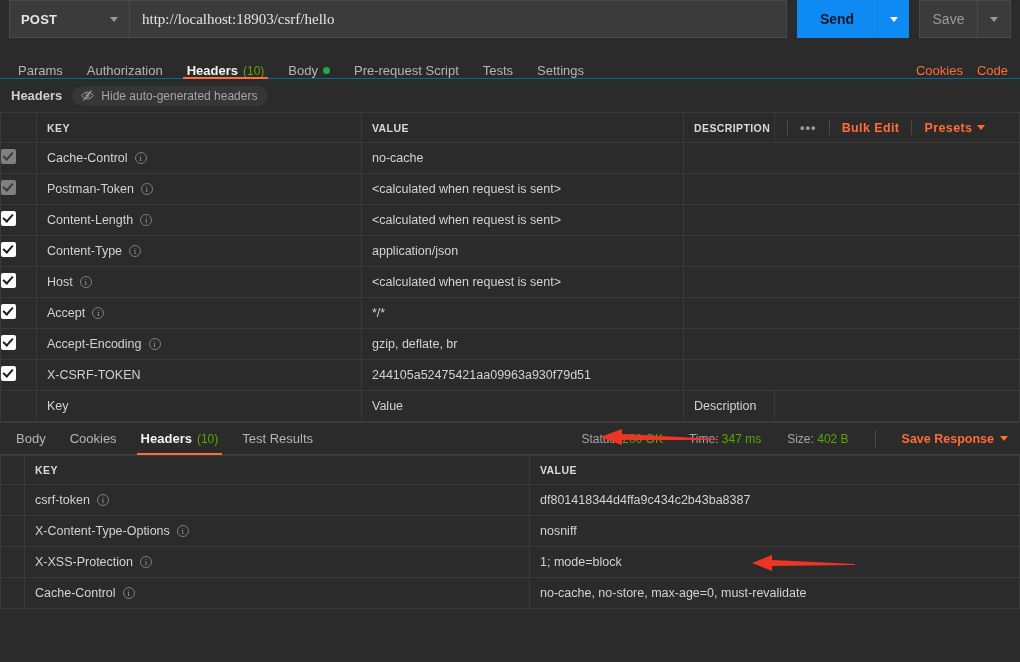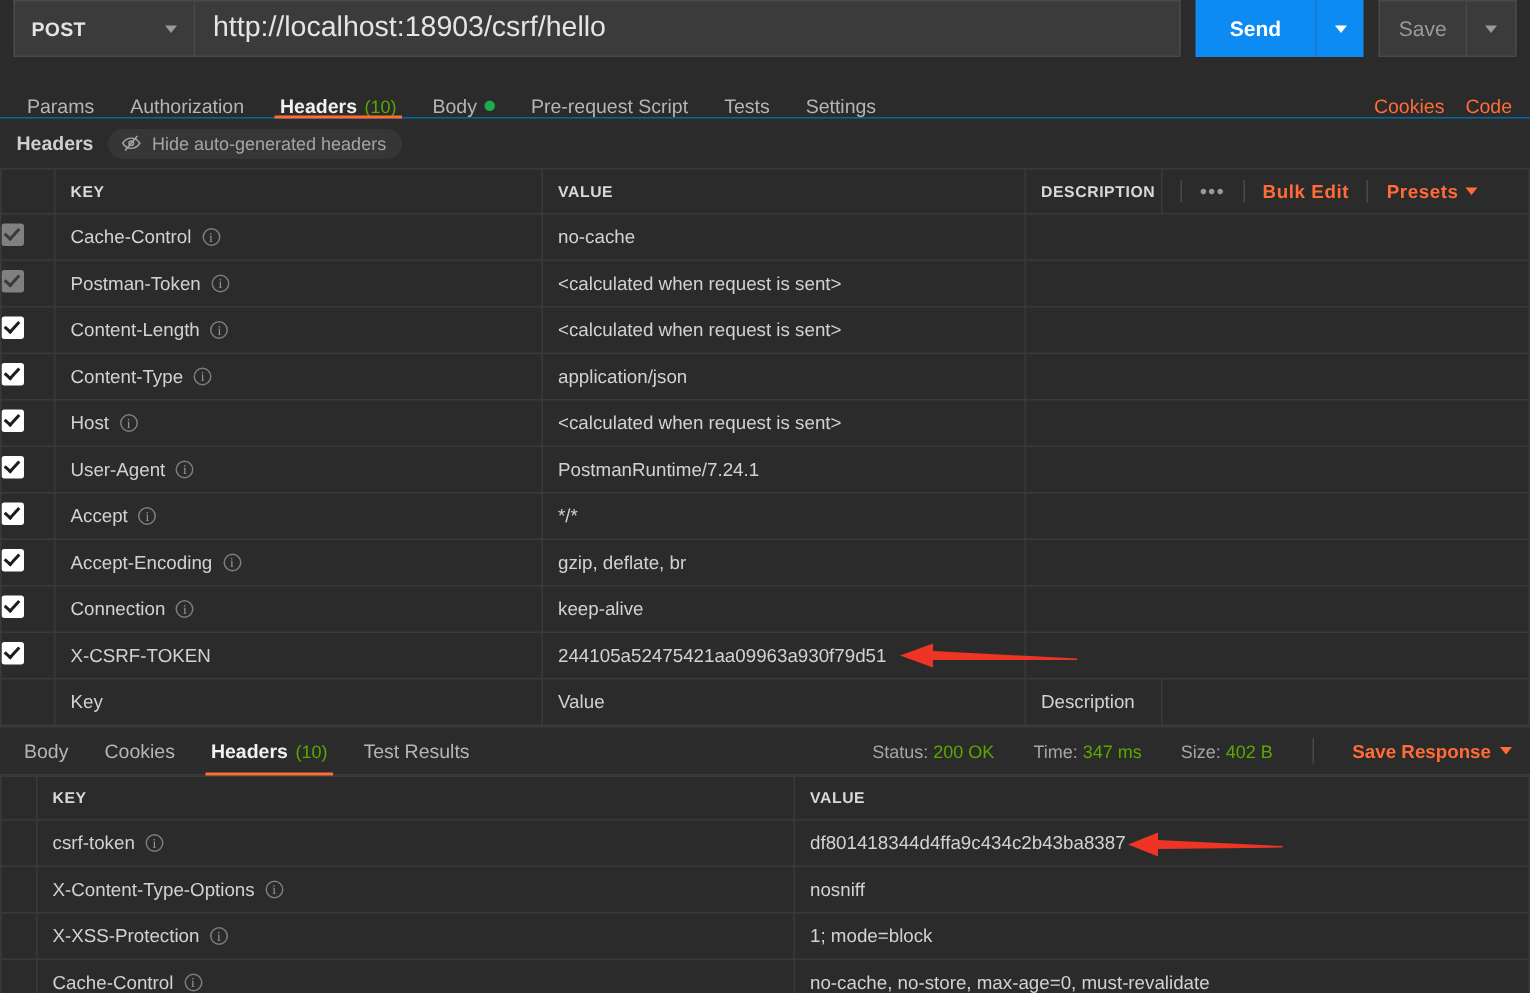--- a/index.html
+++ b/index.html
@@ -26,28 +26,28 @@
   }
   .method-select .m-label { font-size: 13px; font-weight: bold; color: #e4e4e4; letter-spacing: .2px; }
   .caret-sm {
     width: 0; height: 0;
     border-left: 4px solid transparent; border-right: 4px solid transparent;
     border-top: 5px solid #9a9a9a;
   }
   .url-input {
     flex: 1; height: 38px;
     background: #3b3b3b; border: 1px solid #4a4a4a;
-    color: #e4e4e4; font-size: 19px;
+    color: #e4e4e4; font-size: 15px;
     padding: 0 12px; outline: none;
-    font-family: Liberation Sans, sans-serif;
+    font-family: Liberation Serif, serif;
   }
   .send-wrap { display: flex; margin-left: 10px; }
   .send-btn {
     height: 38px; width: 80px; background: #0d8bf2; border: none;
-    color: #ffffff; font-size: 14px; font-weight: bold; cursor: pointer;
+    color: #0f172a; font-size: 14px; font-weight: bold; cursor: pointer;
     font-family: "Liberation Sans", sans-serif;
   }
   .send-caret {
     height: 38px; width: 32px; background: #0d8bf2;
     border: none; border-left: 1px solid #1b7ed0;
     display: flex; align-items: center; justify-content: center; cursor: pointer;
   }
   .send-caret .caret-sm { border-top-color: #fff; }
   .save-wrap { display: flex; margin-left: 10px; }
   .save-btn {
@@ -324,58 +324,36 @@
               <span class="info-i">i</span>
             </span>
           </td>
           <td>&lt;calculated when request is sent&gt;</td>
           <td colspan="2"></td>
         </tr>
         <tr>
           <td class="col-chk"><span class="chk on"></span></td>
           <td>
             <span class="cellflex">
-              <span>User-Agent</span>
-              <span class="info-i">i</span>
-            </span>
-          </td>
-          <td>PostmanRuntime/7.24.1</td>
-          <td colspan="2"></td>
-        </tr>
-        <tr>
-          <td class="col-chk"><span class="chk on"></span></td>
-          <td>
-            <span class="cellflex">
               <span>Accept</span>
               <span class="info-i">i</span>
             </span>
           </td>
           <td>*/*</td>
           <td colspan="2"></td>
         </tr>
         <tr>
           <td class="col-chk"><span class="chk on"></span></td>
           <td>
             <span class="cellflex">
               <span>Accept-Encoding</span>
               <span class="info-i">i</span>
             </span>
           </td>
           <td>gzip, deflate, br</td>
-          <td colspan="2"></td>
-        </tr>
-        <tr>
-          <td class="col-chk"><span class="chk on"></span></td>
-          <td>
-            <span class="cellflex">
-              <span>Connection</span>
-              <span class="info-i">i</span>
-            </span>
-          </td>
-          <td>keep-alive</td>
           <td colspan="2"></td>
         </tr>
         <tr>
           <td class="col-chk"><span class="chk on"></span></td>
           <td>
             <span class="cellflex">
               <span>X-CSRF-TOKEN</span>
             </span>
           </td>
           <td>244105a52475421aa09963a930f79d51</td>

